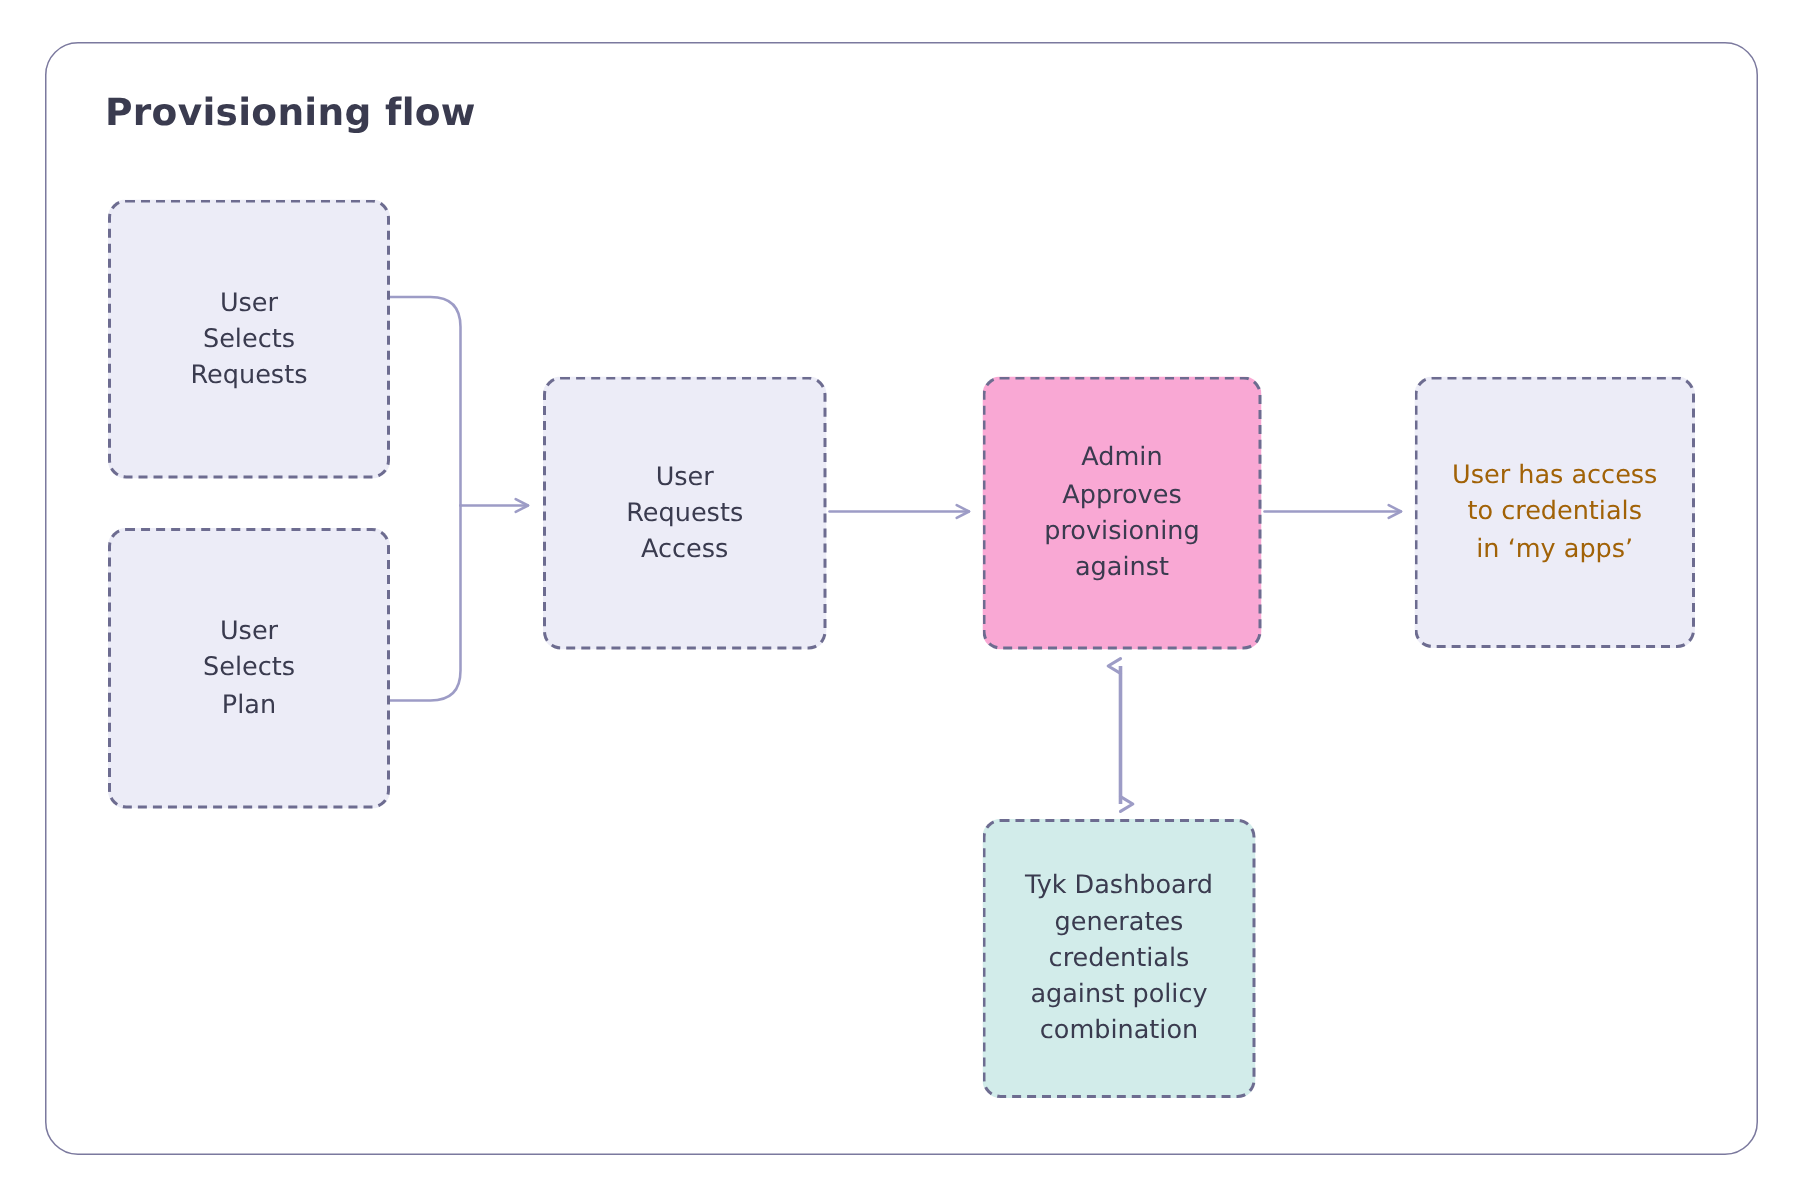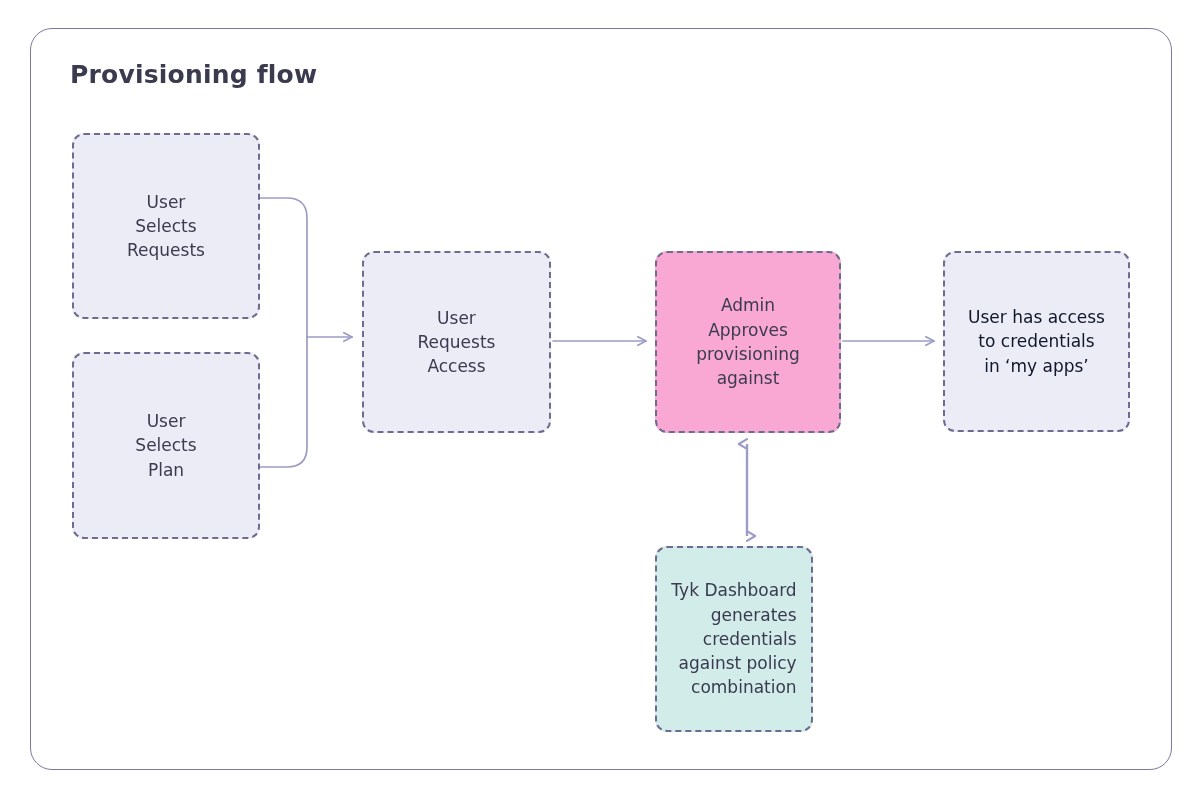--- a/index.html
+++ b/index.html
@@ -66,21 +66,21 @@
   .node.lavender { background: #ececf7; }
   .node.yellow   { background: #fdf4cd; }
   .node.teal     { background: #d2ecea; }
 
   
   #node-user-selects-product { left: 72px;  top: 133px; width: 188px; height: 186px; }
   #node-user-selects-plan    { left: 72px;  top: 352px; width: 188px; height: 187px; }
   #node-user-requests-access { left: 362px; top: 251px; width: 189px; height: 182px; }
   #node-admin-approves       { left: 655px; top: 251px; width: 186px; height: 182px; }
   #node-user-has-access      { left: 943px; top: 251px; width: 187px; height: 181px; }
-  #node-tyk-dashboard        { left: 655px; top: 546px; width: 158px; height: 186px; text-align: right; }
+  #node-tyk-dashboard        { left: 655px; top: 546px; width: 182px; height: 186px; }
 
   
   #connectors {
     position: absolute;
     left: 0; top: 0;
     width: 1201px;
     height: 800px;
     pointer-events: none;
   }
 </style>
@@ -139,21 +139,21 @@
       </div>
     </div>
   <div class="node yellow" id="node-admin-approves" style="border-color: rgb(109, 108, 144); color: rgb(58, 59, 79); background: #f9a8d4;">
       <div>
         <span>Admin</span>
         <span>Approves</span>
         <span>provisioning</span>
         <span>against</span>
       </div>
     </div>
-  <div class="node lavender" id="node-user-has-access" style="border-color: rgb(109, 108, 144); color: #0f172a; background: rgb(236, 236, 247);">
+  <div class="node lavender" id="node-user-has-access" style="border-color: rgb(109, 108, 144); color: #a16207; background: rgb(236, 236, 247);">
       <div>
         <span>User has access</span>
         <span>to credentials</span>
         <span>in ‘my apps’</span>
       </div>
     </div>
   <div class="node teal" id="node-tyk-dashboard" style="border-color: rgb(109, 108, 144); color: rgb(58, 59, 79); background: rgb(210, 236, 234);">
       <div>
         <span>Tyk Dashboard</span>
         <span>generates</span>

